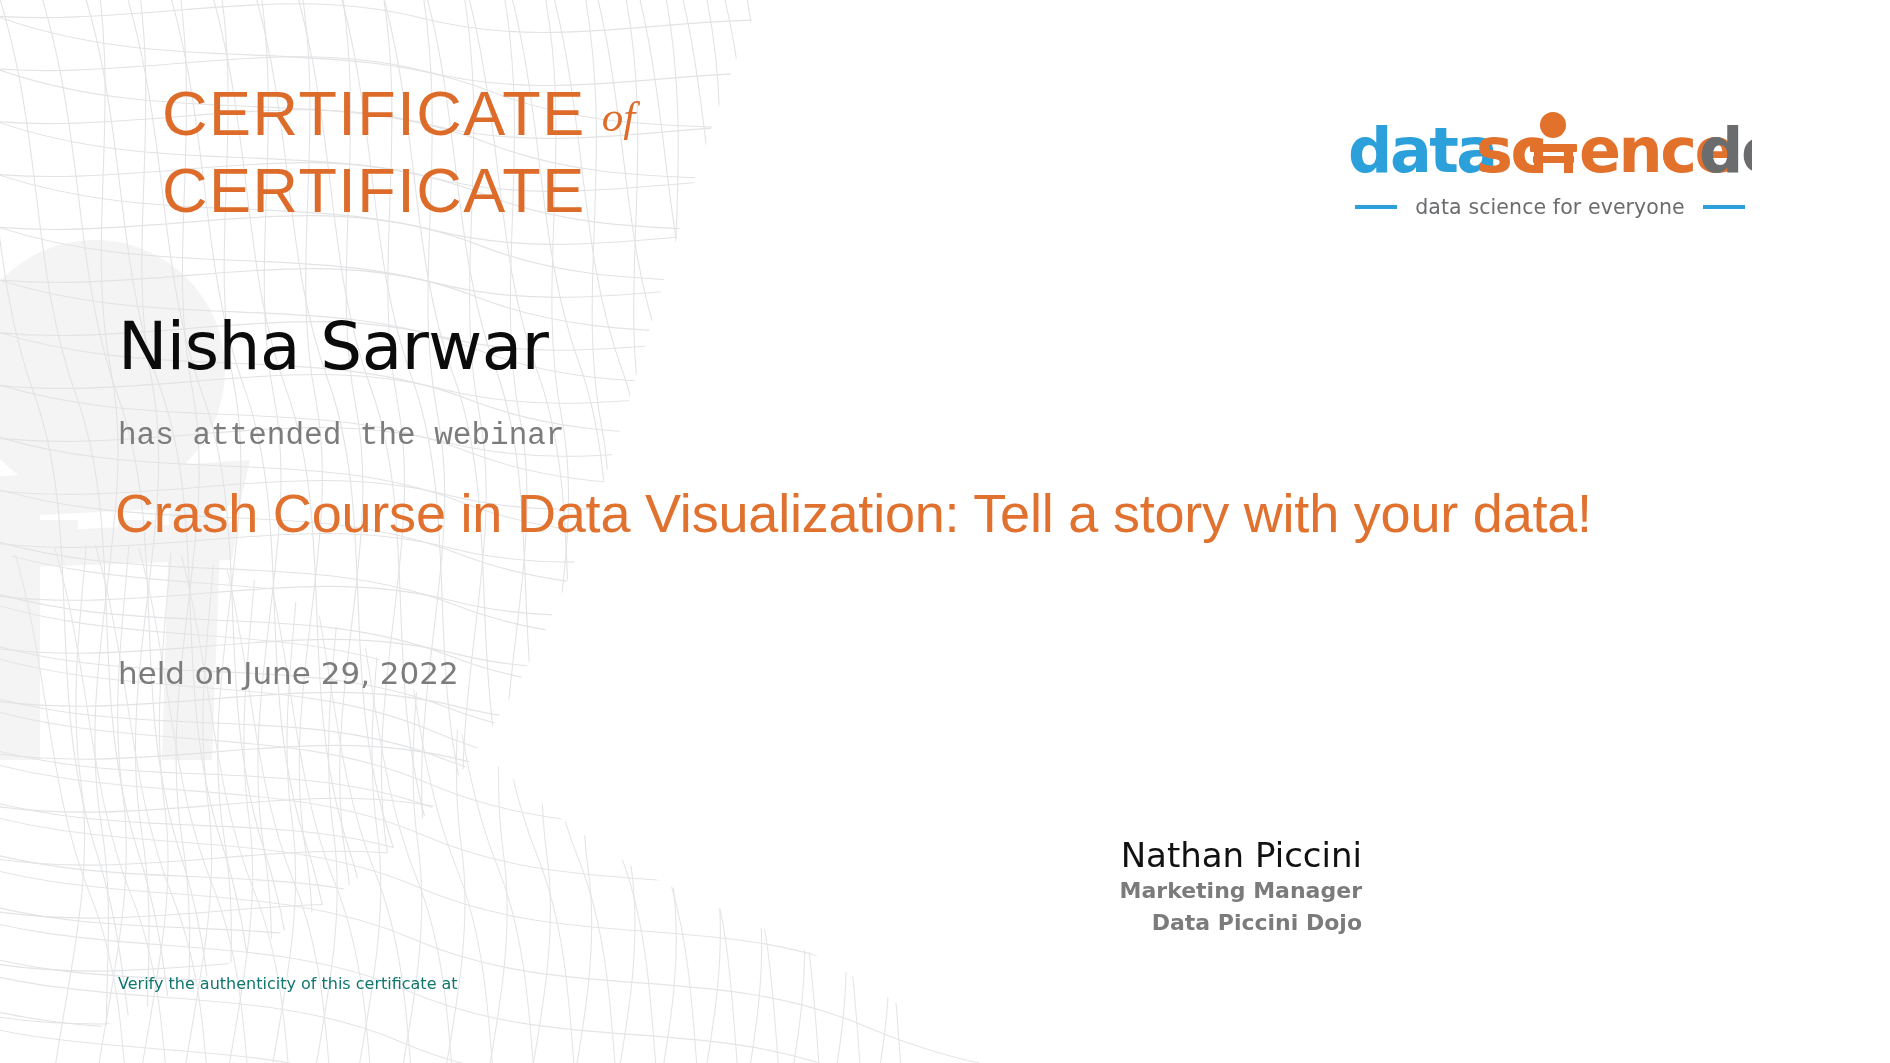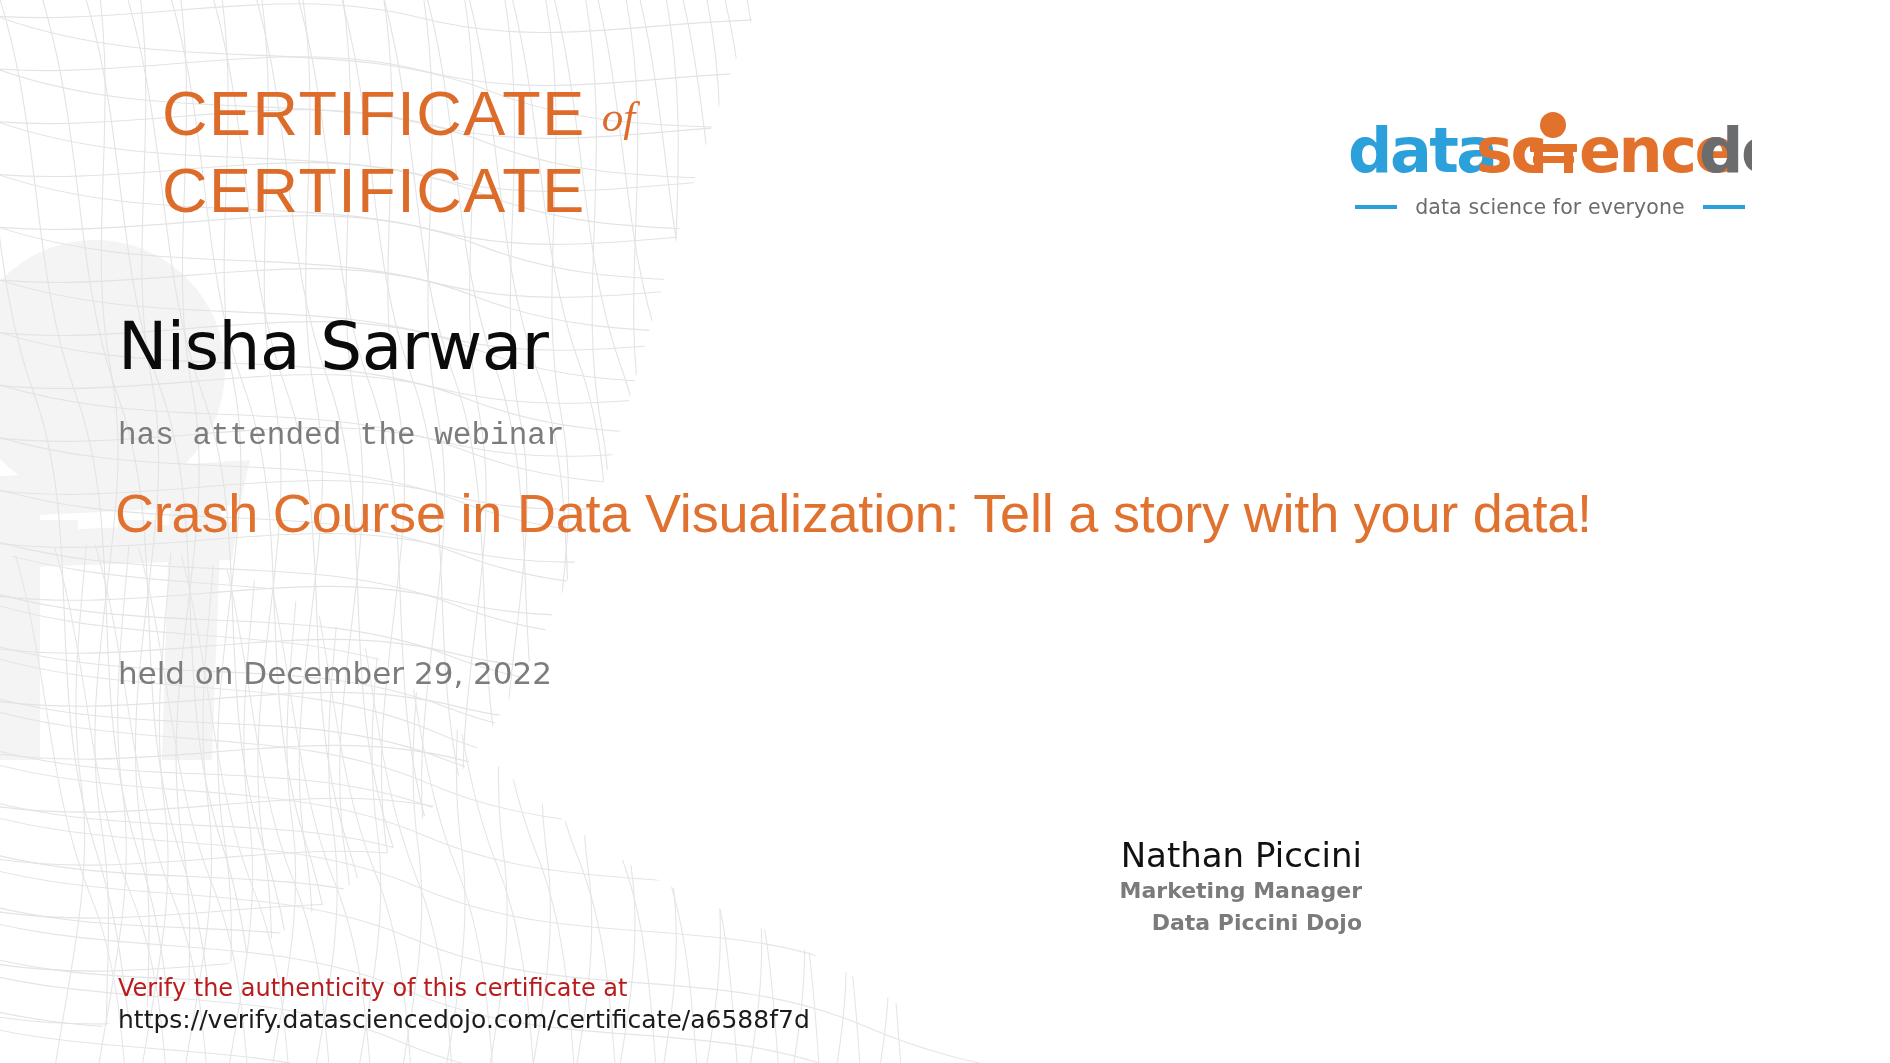--- a/index.html
+++ b/index.html
@@ -166,22 +166,22 @@
 
   
   #verify-block {
     position: absolute;
     left: 118px;
     top: 975px;
   }
   #verify-caption {
     display: block;
     font-family: "DejaVu Sans", sans-serif;
-    font-size: 24px;
-    color: #b91c1c;
+    font-size: 16px;
+    color: #0f766e;
     line-height: 1.15;
     white-space: nowrap;
   }
   #verify-url {
     display: block;
     font-family: "DejaVu Sans", sans-serif;
     font-size: 25px;
     color: #1b1b1b;
     line-height: 1.2;
     margin-top: 2px;
@@ -308,26 +308,25 @@
     <div id="logo-tagline-row">
       <span class="tagline-dash"></span>
       <span id="logo-tagline-text">data science for everyone</span>
       <span class="tagline-dash"></span>
     </div>
   </div>
 
   <div id="recipient-name">Nisha Sarwar</div>
   <div id="attendance-line">has attended the webinar</div>
   <div id="webinar-title">Crash Course in Data Visualization: Tell a story with your data!</div>
-  <div id="held-on-line">held on December 29, 2022</div>
+  <div id="held-on-line">held on June 29, 2022</div>
 
   <div id="signature-block">
     <span id="signatory-name">Nathan Piccini</span>
     <span class="signatory-sub">Marketing Manager</span>
     <span class="signatory-sub">Data Piccini Dojo</span>
   </div>
 
   <div id="verify-block">
     <span id="verify-caption">Verify the authenticity of this certificate at</span>
-    <a id="verify-url" href="#">https://verify.datasciencedojo.com/certificate/a6588f7d</a>
   </div>
 
 </div>
 
 </body></html>

